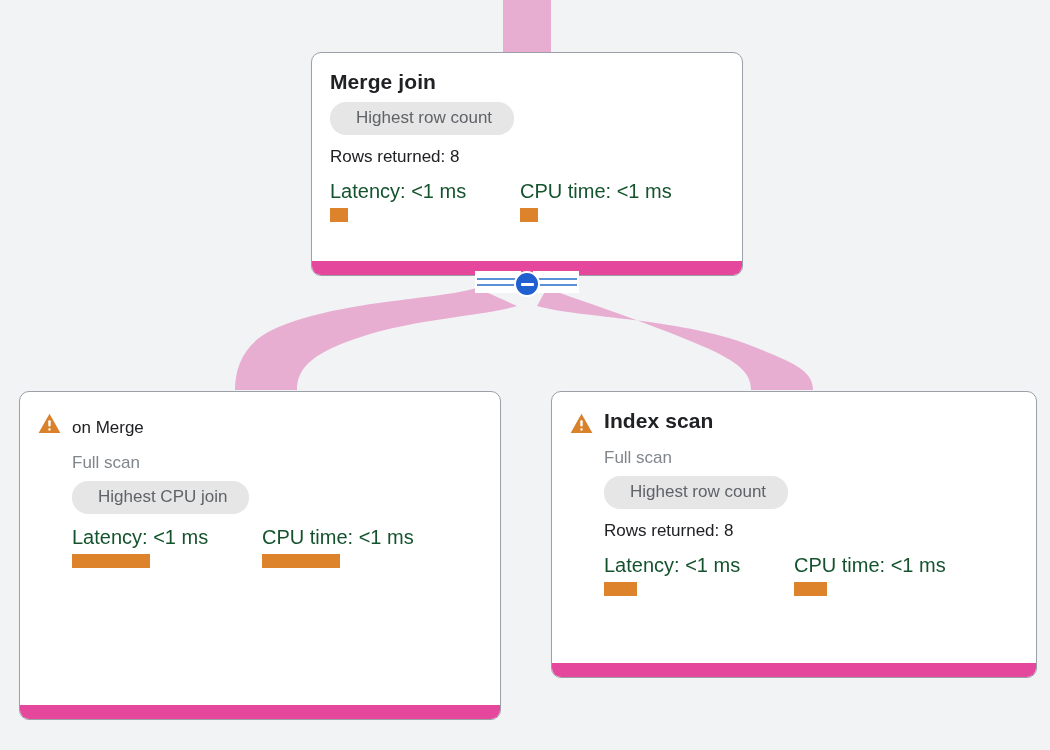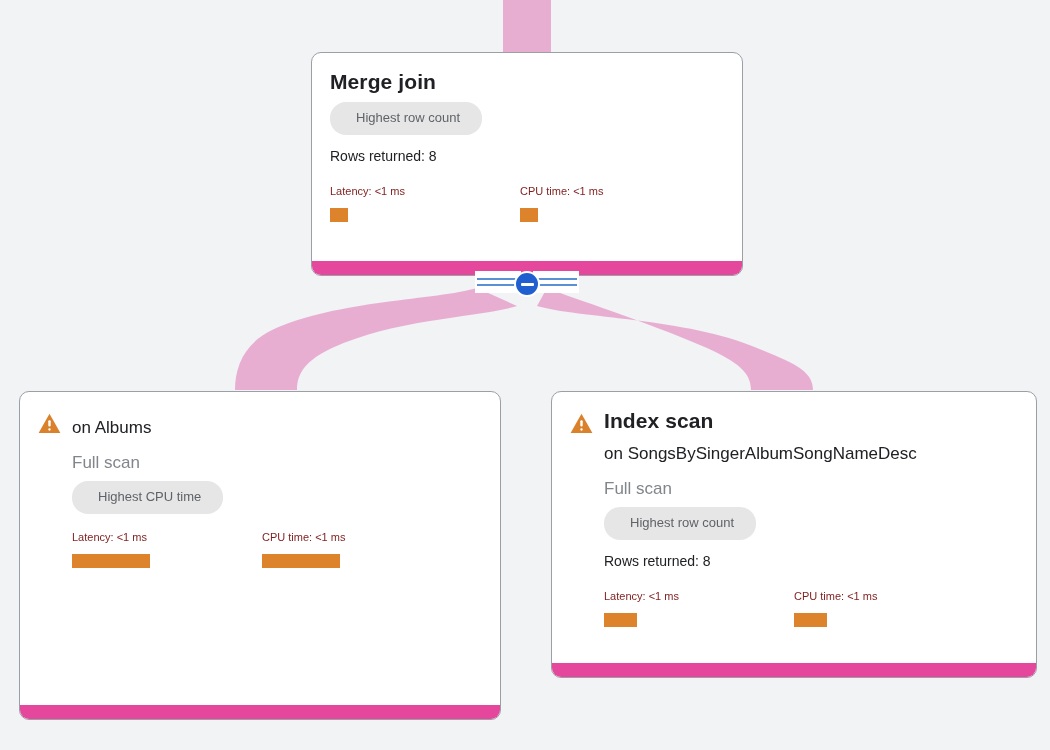--- a/index.html
+++ b/index.html
@@ -90,47 +90,47 @@
   .chip-list {
     margin-top: 7px;
     display: flex;
     flex-direction: column;
     align-items: flex-start;
     gap: 7px;
   }
   .chip {
     background: #e6e6e6;
     color: #5f6368;
-    font-size: 13px;
+    font-size: 17px;
     line-height: 20px;
     border-radius: 16px;
     padding: 6px 22px 7px 26px;
     white-space: nowrap;
   }
 
   .rows-returned {
-    font-size: 14px;
+    font-size: 17px;
     color: #202124;
     line-height: 23px;
     margin-top: 10px;
     white-space: nowrap;
   }
 
   .metrics-row {
     margin-top: 12px;
     display: flex;
     flex-direction: row;
   }
   .metric {
     display: flex;
     flex-direction: column;
   }
   .metric-label {
-    font-size: 11px;
-    color: #7f1d1d;
+    font-size: 20px;
+    color: #14532d;
     line-height: 22px;
     white-space: nowrap;
   }
   .metric-bar {
     height: 14px;
     background: #dd832c;
     margin-top: 6px;
   }
 
   .node-footer {
@@ -250,24 +250,24 @@
   <div class="node-card" id="node-table-scan" style="left:12px; top:391px; width:482px; height:329px;">
     <div class="node-body">
       <div class="warn-icon-wrap">
         <svg class="warn-icon" width="23" height="21" viewBox="0 0 23 21" xmlns="http://www.w3.org/2000/svg">
           <path d="M11.5 0.8 L22.4 20.0 L0.6 20.0 Z" fill="#d9822b"></path>
           <rect x="10.3" y="7.2" width="2.4" height="6.4" rx="1.1" fill="#ffffff"></rect>
           <rect x="10.3" y="15.2" width="2.4" height="2.5" rx="1.1" fill="#ffffff"></rect>
         </svg>
       </div>
       <div class="node-content">
-        <div class="node-subtitle">on Albums</div>
+        <div class="node-subtitle">on Merge</div>
         <div class="node-scantype">Full scan</div>
         <div class="chip-list">
-          <span class="chip">Highest CPU time</span>
+          <span class="chip">Highest CPU join</span>
         </div>
         <div class="metrics-row">
           <div class="metric" style="width:190px;">
             <span class="metric-label">Latency: &lt;1 ms</span>
             <span class="metric-bar" style="width:78px;"></span>
           </div>
           <div class="metric">
             <span class="metric-label">CPU time: &lt;1 ms</span>
             <span class="metric-bar" style="width:78px;"></span>
           </div>
@@ -281,21 +281,20 @@
     <div class="node-body">
       <div class="warn-icon-wrap">
         <svg class="warn-icon" width="23" height="21" viewBox="0 0 23 21" xmlns="http://www.w3.org/2000/svg">
           <path d="M11.5 0.8 L22.4 20.0 L0.6 20.0 Z" fill="#d9822b"></path>
           <rect x="10.3" y="7.2" width="2.4" height="6.4" rx="1.1" fill="#ffffff"></rect>
           <rect x="10.3" y="15.2" width="2.4" height="2.5" rx="1.1" fill="#ffffff"></rect>
         </svg>
       </div>
       <div class="node-content">
         <div class="node-title">Index scan</div>
-        <div class="node-subtitle">on SongsBySingerAlbumSongNameDesc</div>
         <div class="node-scantype">Full scan</div>
         <div class="chip-list">
           <span class="chip">Highest row count</span>
         </div>
         <div class="rows-returned">Rows returned: 8</div>
         <div class="metrics-row">
           <div class="metric" style="width:190px;">
             <span class="metric-label">Latency: &lt;1 ms</span>
             <span class="metric-bar" style="width:33px;"></span>
           </div>

